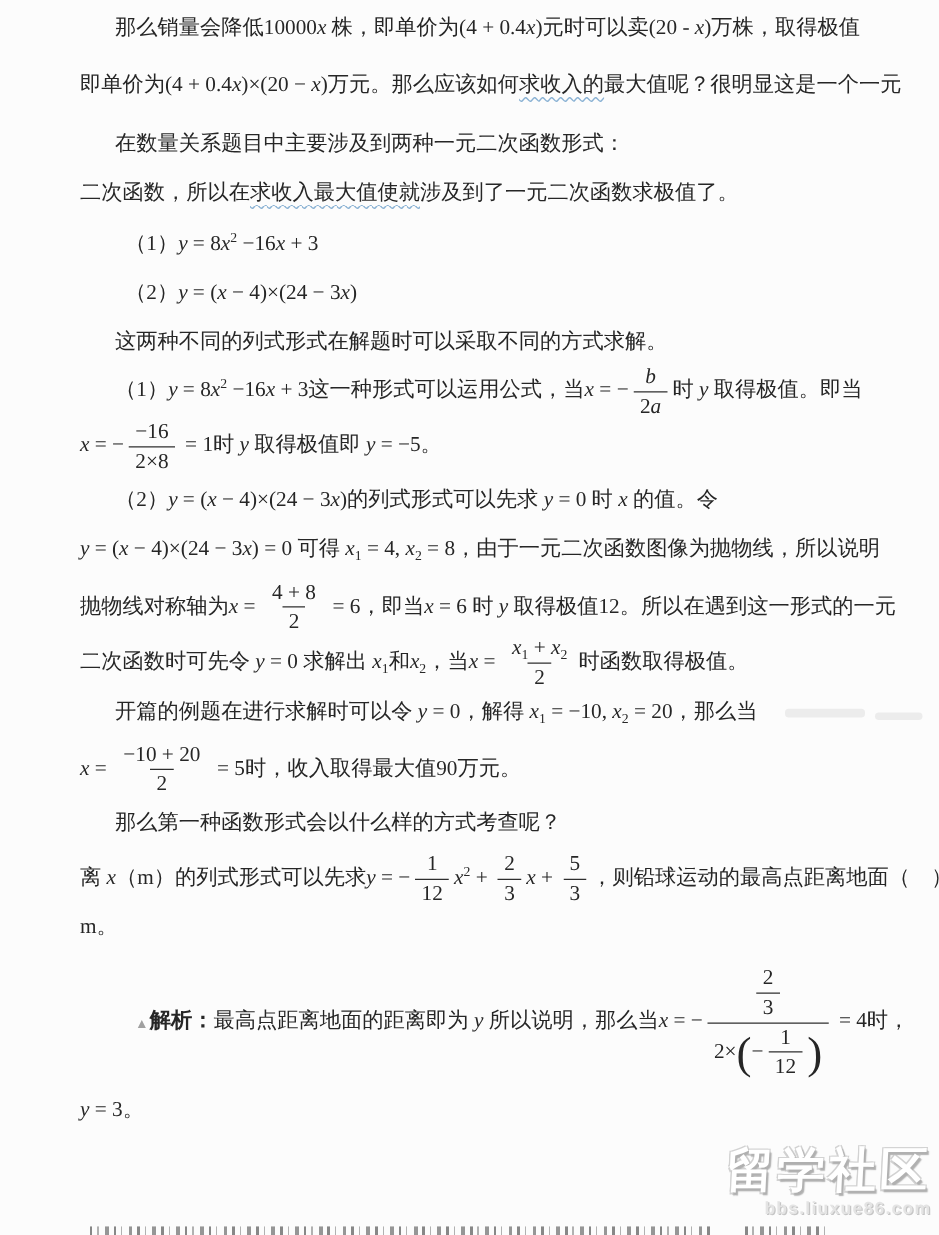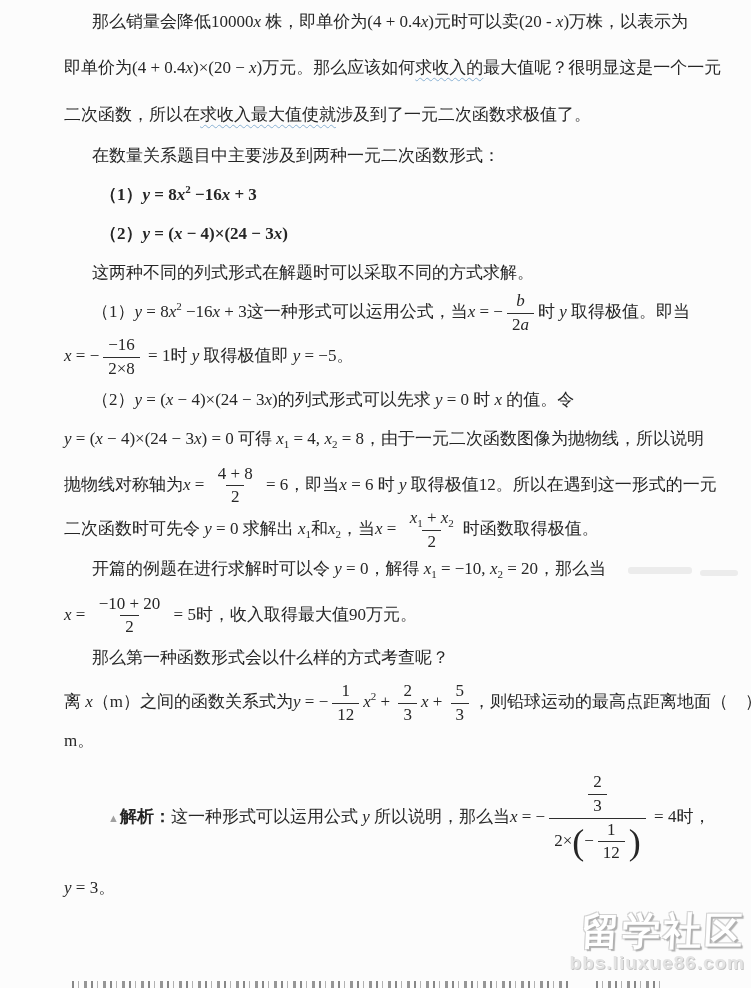--- a/index.html
+++ b/index.html
@@ -8,21 +8,21 @@
     background:#fcfcfc;
     color:#262626;
     font-family:"Liberation Serif","DejaVu Serif",serif;
   }
   .doc{
     position:absolute;left:64px;top:9px;width:666px;
     font-size:17px;
   }
   .line{margin:0 0 21px 0;min-height:22px;line-height:25px;white-space:nowrap;}
   .ind{text-indent:28px;}
-  .ind2{text-indent:36px;font-weight:bold;}
+  .ind2{text-indent:36px;}
   .ind3{text-indent:44px;}
   .v{font-style:italic;font-family:"Liberation Serif",serif;}
   .m{font-family:"Liberation Serif",serif;}
   .b{font-weight:bold;font-family:"Liberation Sans","DejaVu Sans",sans-serif;}
   .fade{color:#909090;font-size:11px;opacity:.85;margin-right:1px;}
   .sq{text-decoration:underline;text-decoration-style:wavy;text-decoration-color:#8ab2d4;
       text-decoration-thickness:1px;text-underline-offset:4px;text-decoration-skip-ink:none;}
   sup{font-size:11px;line-height:0;}
   sub{font-size:11px;line-height:0;}
   .frac{display:inline-flex;flex-direction:column;align-items:center;vertical-align:middle;
@@ -33,21 +33,21 @@
   
   .wm{position:absolute;right:6px;bottom:14px;text-align:right;pointer-events:none;}
   .wm-title{
     font-family:"Liberation Sans","DejaVu Sans",sans-serif;font-weight:bold;
     font-size:38px;letter-spacing:3px;color:#ffffff;line-height:1;
     text-shadow:2px 2px 1px #b0b0b0,-1px -1px 0 #d2d2d2,1px -1px 0 #d2d2d2,-1px 1px 0 #d2d2d2,1px 1px 0 #c0c0c0;
     transform:skewX(-3deg);
   }
   .wm-url{
     font-family:"Liberation Sans","DejaVu Sans",sans-serif;font-weight:bold;
-    font-size:19px;color:#e4e4e4;margin-top:2px;letter-spacing:1px;
+    font-size:14px;color:#e4e4e4;margin-top:2px;letter-spacing:1px;
     text-shadow:1px 1px 0 #c6c6c6;
   }
   
   .streak{position:absolute;background:#ececec;border-radius:3px;}
   .streak.s1{left:628px;top:567px;width:64px;height:7px;}
   .streak.s2{left:700px;top:570px;width:38px;height:6px;}
   
   .clip-strip{position:absolute;bottom:0;height:7px;overflow:hidden;opacity:.75;}
   .clip-strip.c1{left:72px;width:498px;}
   .clip-strip.c2{left:596px;width:66px;}
@@ -56,24 +56,24 @@
     background:repeating-linear-gradient(90deg,
       rgba(70,70,70,.85) 0 2px, transparent 2px 6px,
       rgba(70,70,70,.55) 6px 7px, transparent 7px 12px,
       rgba(70,70,70,.75) 12px 15px, transparent 15px 19px);
   }
 </style>
 </head>
 <body>
 
 <div class="doc">
-  <div class="line ind" style="margin-bottom:21px"><span>那么销量会降低</span><span class="m">10000</span><span class="v">x</span><span> 株，即单价为</span><span class="m">(4 + 0.4</span><span class="v">x</span><span class="m">)</span><span>元时可以卖</span><span class="m">(20 - </span><span class="v">x</span><span class="m">)</span><span>万株，以表示为</span></div>
+  <div class="line ind" style="margin-bottom:21px"><span>那么销量会降低</span><span class="m">10000</span><span class="v">x</span><span> 株，即单价为</span><span class="m">(4 + 0.4</span><span class="v">x</span><span class="m">)</span><span>元时可以卖</span><span class="m">(20 - </span><span class="v">x</span><span class="m">)</span><span>万株，取得极值</span></div>
   <div class="line" style="margin-bottom:22px"><span>即单价为</span><span class="m">(4 + 0.4</span><span class="v">x</span><span class="m">)×(20 − </span><span class="v">x</span><span class="m">)</span><span>万元。那么应该如何</span><span class="sq">求收入的</span><span>最大值呢？很明显这是一个一元</span></div>
+  <div class="line ind" style="margin-bottom:14px"><span>在数量关系题目中主要涉及到两种一元二次函数形式：</span></div>
   <div class="line" style="margin-bottom:16px"><span>二次函数，所以在</span><span class="sq">求收入最大值使就</span><span>涉及到了一元二次函数求极值了。</span></div>
-  <div class="line ind" style="margin-bottom:14px"><span>在数量关系题目中主要涉及到两种一元二次函数形式：</span></div>
   <div class="line ind2" style="margin-bottom:14px"><span>（1）</span><span class="v">y</span><span class="m"> = 8</span><span class="v">x</span><sup>2</sup><span class="m"> −16</span><span class="v">x</span><span class="m"> + 3</span></div>
   <div class="line ind2" style="margin-bottom:14px"><span>（2）</span><span class="v">y</span><span class="m"> = (</span><span class="v">x</span><span class="m"> − 4)×(24 − 3</span><span class="v">x</span><span class="m">)</span></div>
   <div class="line ind" style="margin-bottom:7px"><span>这两种不同的列式形式在解题时可以采取不同的方式求解。</span></div>
   <div class="line ind" style="margin-bottom:2px"><span>（1）</span><span class="v">y</span><span class="m"> = 8</span><span class="v">x</span><sup>2</sup><span class="m"> −16</span><span class="v">x</span><span class="m"> + 3</span><span>这一种形式可以运用公式，当</span><span class="v">x</span><span class="m"> = −</span><span class="frac">
         <span class="fn"><span class="v">b</span></span>
         <span class="fd"><span class="m">2</span><span class="v">a</span></span>
       </span><span>时 </span><span class="v">y</span><span> 取得极值。即当</span></div>
   <div class="line" style="margin-bottom:8px"><span class="v">x</span><span class="m"> = −</span><span class="frac">
         <span class="fn"><span class="m">−16</span></span>
         <span class="fd"><span class="m">2×8</span></span>
@@ -87,32 +87,32 @@
   <div class="line" style="margin-bottom:4px"><span>二次函数时可先令 </span><span class="v">y</span><span class="m"> = 0</span><span> 求解出 </span><span class="v">x</span><sub>1</sub><span>和</span><span class="v">x</span><sub>2</sub><span>，当</span><span class="v">x</span><span class="m"> = </span><span class="frac">
         <span class="fn"><span class="v">x</span><sub>1</sub><span class="m"> + </span><span class="v">x</span><sub>2</sub></span>
         <span class="fd"><span class="m">2</span></span>
       </span><span>时函数取得极值。</span></div>
   <div class="line ind" style="margin-bottom:14px"><span>开篇的例题在进行求解时可以令 </span><span class="v">y</span><span class="m"> = 0</span><span>，解得 </span><span class="v">x</span><sub>1</sub><span class="m"> = −10, </span><span class="v">x</span><sub>2</sub><span class="m"> = 20</span><span>，那么当</span></div>
   <div class="line" style="margin-bottom:8px"><span class="v">x</span><span class="m"> = </span><span class="frac">
         <span class="fn"><span class="m">−10 + 20</span></span>
         <span class="fd"><span class="m">2</span></span>
       </span><span class="m"> = 5</span><span>时，收入取得最大值90万元。</span></div>
   <div class="line ind" style="margin-bottom:12px"><span>那么第一种函数形式会以什么样的方式考查呢？</span></div>
-  <div class="line" style="margin-bottom:4px"><span>离 </span><span class="v">x</span><span>（m）之间的函数关系式为</span><span class="v">y</span><span class="m"> = −</span><span class="frac">
+  <div class="line" style="margin-bottom:4px"><span>离 </span><span class="v">x</span><span>（m）的列式形式可以先求</span><span class="v">y</span><span class="m"> = −</span><span class="frac">
         <span class="fn"><span class="m">1</span></span>
         <span class="fd"><span class="m">12</span></span>
       </span><span class="v">x</span><sup>2</sup><span class="m"> + </span><span class="frac">
         <span class="fn"><span class="m">2</span></span>
         <span class="fd"><span class="m">3</span></span>
       </span><span class="v">x</span><span class="m"> + </span><span class="frac">
         <span class="fn"><span class="m">5</span></span>
         <span class="fd"><span class="m">3</span></span>
       </span><span>，则铅球运动的最高点距离地面（　）</span></div>
   <div class="line" style="margin-bottom:20px"><span>m。</span></div>
-  <div class="line ind3" style="margin-bottom:12px"><span class="fade">▲</span><span class="b">解析：</span><span>这一种形式可以运用公式 </span><span class="v">y</span><span> 所以说明，那么当</span><span class="v">x</span><span class="m"> = −</span><span class="frac">
+  <div class="line ind3" style="margin-bottom:12px"><span class="fade">▲</span><span class="b">解析：</span><span>最高点距离地面的距离即为 </span><span class="v">y</span><span> 所以说明，那么当</span><span class="v">x</span><span class="m"> = −</span><span class="frac">
         <span class="fn"><span class="frac">
             <span class="fn"><span class="m">2</span></span>
             <span class="fd"><span class="m">3</span></span>
           </span></span>
         <span class="fd"><span class="m">2×</span><span class="bp">(</span><span class="m">−</span><span class="frac">
             <span class="fn"><span class="m">1</span></span>
             <span class="fd"><span class="m">12</span></span>
           </span><span class="bp">)</span></span>
       </span><span class="m"> = 4</span><span>时，</span></div>
   <div class="line" style="margin-bottom:0"><span class="v">y</span><span class="m"> = 3</span><span>。</span></div>

